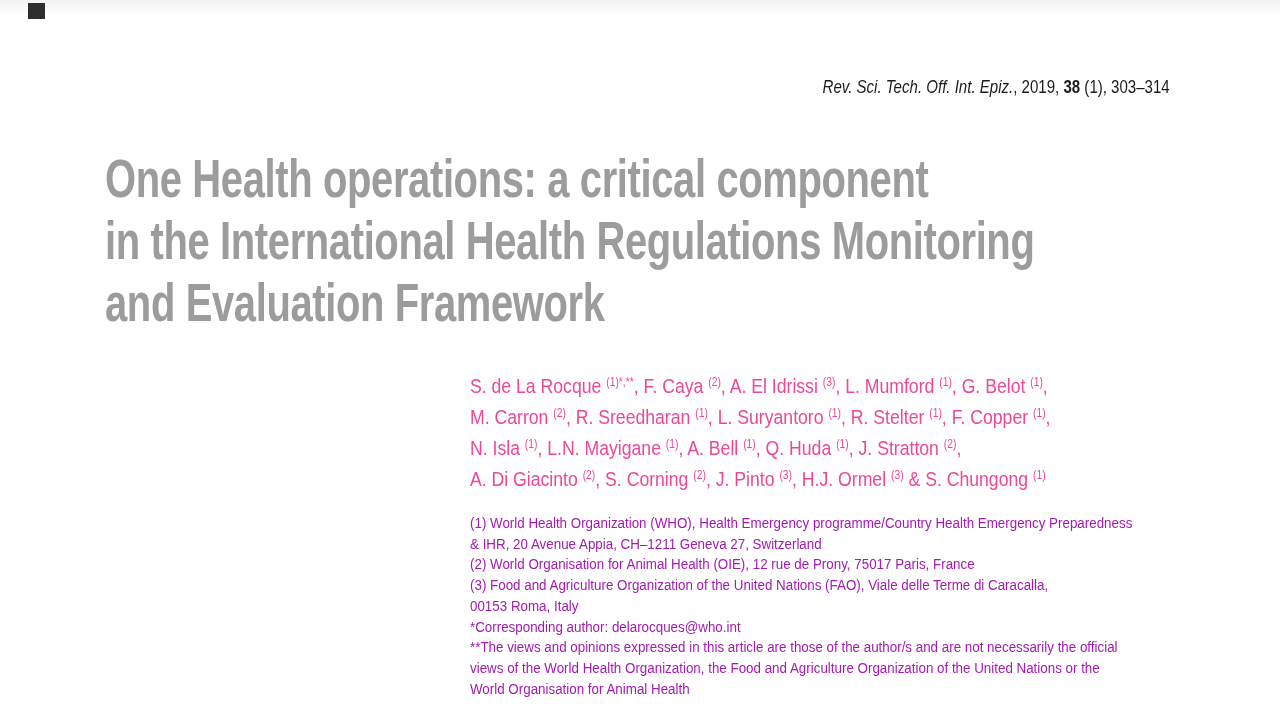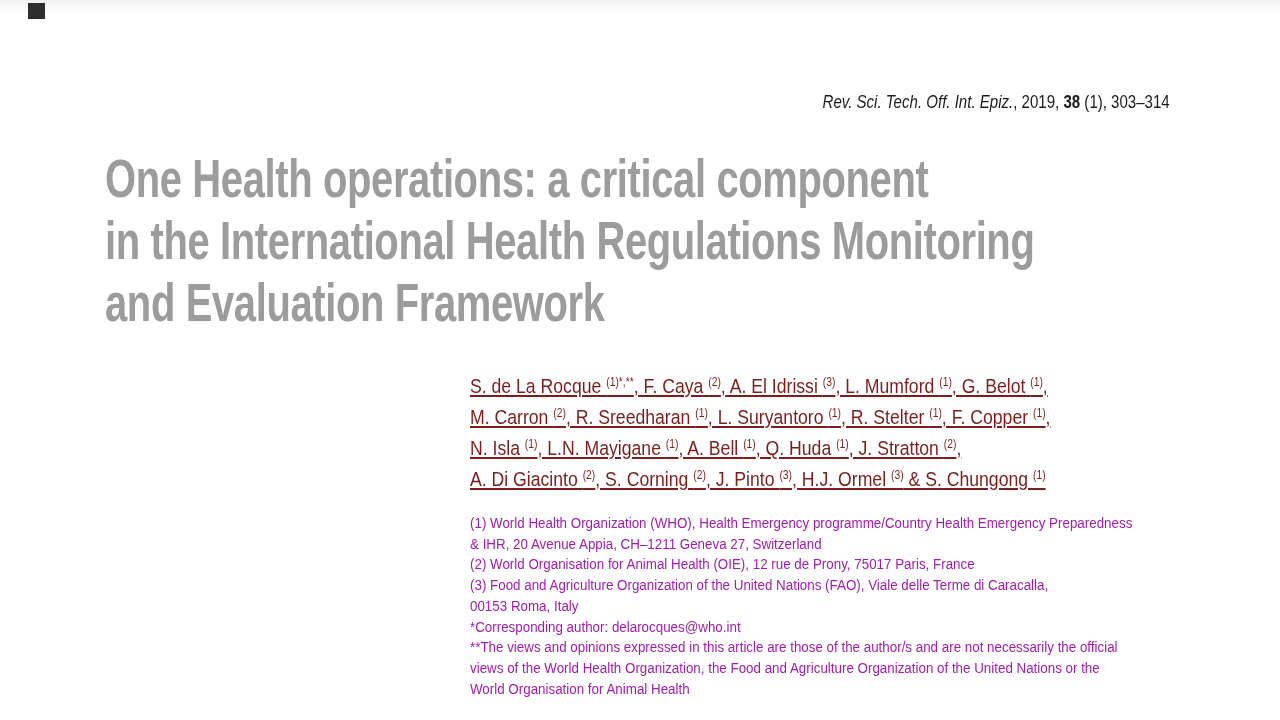--- a/index.html
+++ b/index.html
@@ -21,21 +21,21 @@
     pointer-events: none;
   }
   .corner-square {
     position: absolute; left: 28px; top: 3px;
     width: 17px; height: 16px;
     background: #2e2e2e;
   }
   .citation {
     position: absolute; top: 77px; right: 110px;
     font-size: 17.5px; color: #1c1c1c;
-    white-space: nowrap; text-align: right; margin-top: 15px;
+    white-space: nowrap; text-align: right;
   }
   .citation .scale {
     display: inline-block;
     transform: scaleX(0.86); transform-origin: 100% 50%;
   }
   .citation .it { font-style: italic; }
   .citation b { font-weight: bold; }
   .title {
     position: absolute; left: 105px; top: 147px;
     font-weight: bold;
@@ -84,21 +84,21 @@
   <div class="citation">
     <span class="scale"><span class="it">Rev. Sci. Tech. Off. Int. Epiz.</span><span>, 2019, </span><b>38</b><span> (1), 303–314</span></span>
   </div>
 
   <h1 class="title" id="title" style="color: rgb(156, 156, 156);">
       <span class="title-line">One Health operations: a critical component</span>
       <span class="title-line">in the International Health Regulations Monitoring</span>
       <span class="title-line">and Evaluation Framework</span>
     </h1>
 
-  <div class="authors" id="authors" style="color: #7f1d1d; text-decoration: underline;">
+  <div class="authors" id="authors" style="color: #ec4899;">
       <span class="author-line">S. de La Rocque <sup>(1)*,**</sup>, F. Caya <sup>(2)</sup>, A. El Idrissi <sup>(3)</sup>, L. Mumford <sup>(1)</sup>, G. Belot <sup>(1)</sup>,</span>
       <span class="author-line">M. Carron <sup>(2)</sup>, R. Sreedharan <sup>(1)</sup>, L. Suryantoro <sup>(1)</sup>, R. Stelter <sup>(1)</sup>, F. Copper <sup>(1)</sup>,</span>
       <span class="author-line">N. Isla <sup>(1)</sup>, L.N. Mayigane <sup>(1)</sup>, A. Bell <sup>(1)</sup>, Q. Huda <sup>(1)</sup>, J. Stratton <sup>(2)</sup>,</span>
       <span class="author-line">A. Di Giacinto <sup>(2)</sup>, S. Corning <sup>(2)</sup>, J. Pinto <sup>(3)</sup>, H.J. Ormel <sup>(3)</sup> &amp; S. Chungong <sup>(1)</sup></span>
     </div>
 
   <div class="affiliations" id="affiliations" style="color: #a21caf;">
       <span class="affil-line">(1) World Health Organization (WHO), Health Emergency programme/Country Health Emergency Preparedness</span>
       <span class="affil-line">&amp; IHR, 20 Avenue Appia, CH–1211 Geneva 27, Switzerland</span>
       <span class="affil-line">(2) World Organisation for Animal Health (OIE), 12 rue de Prony, 75017 Paris, France</span>

